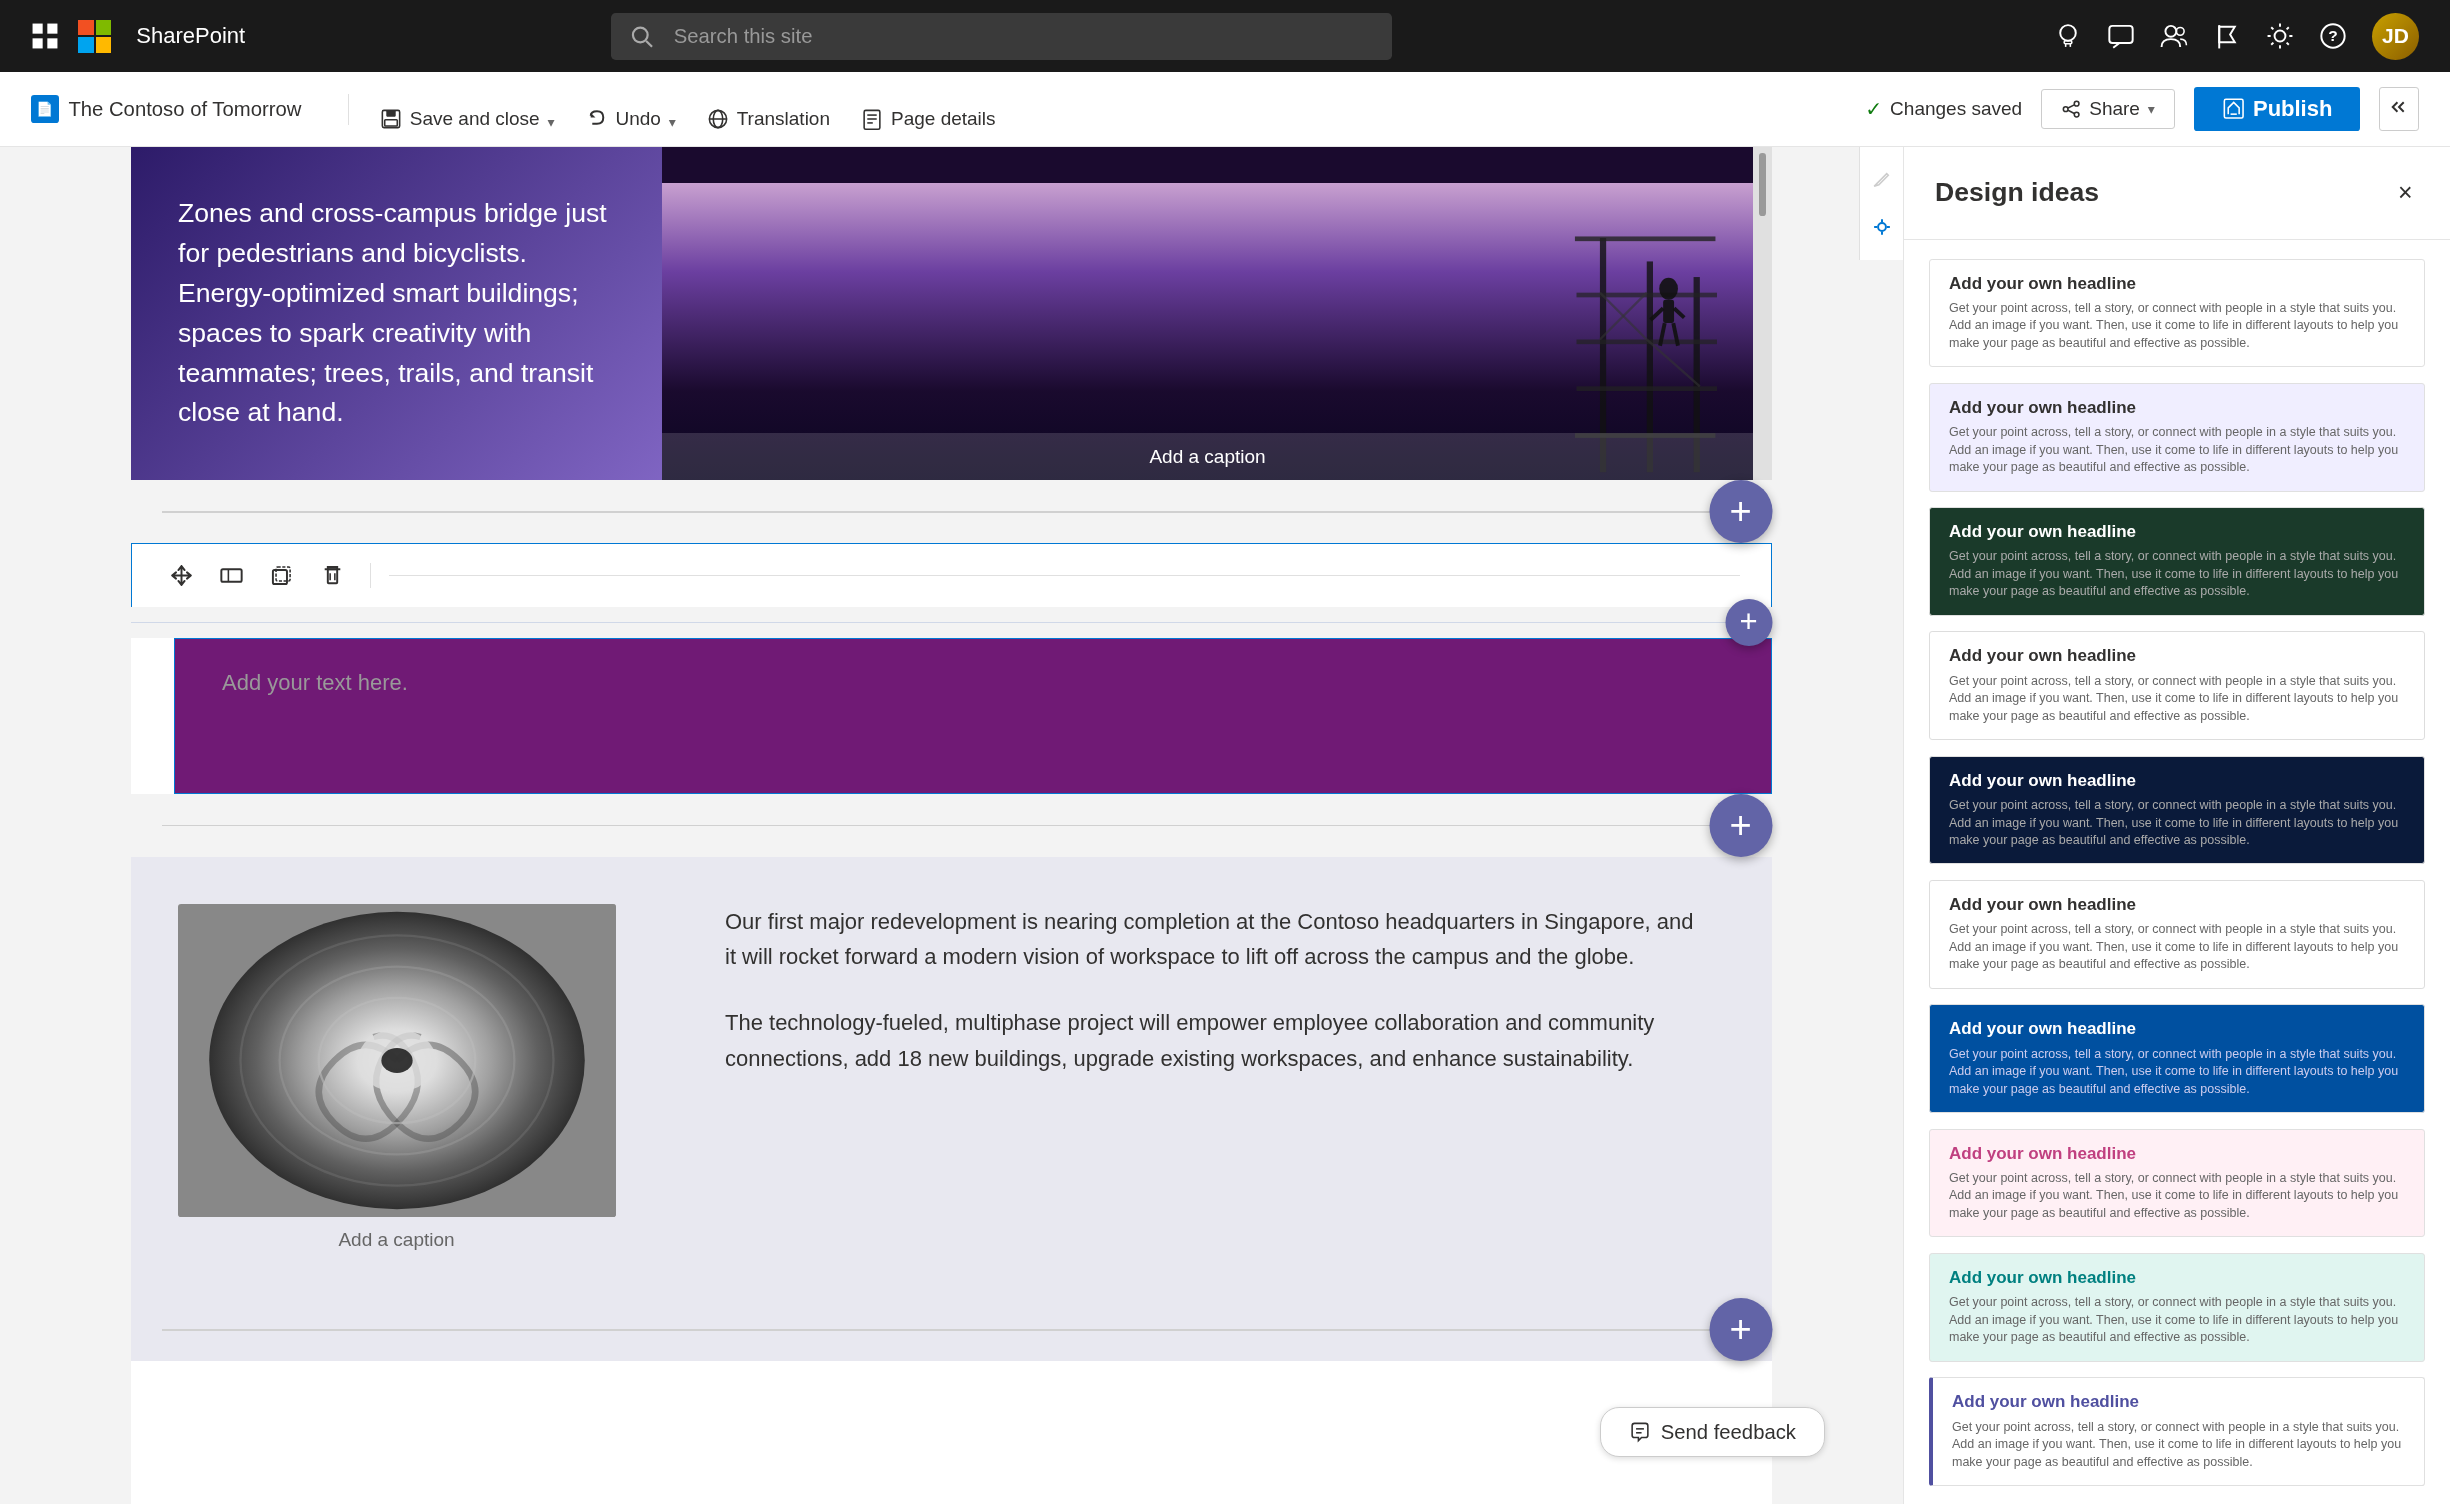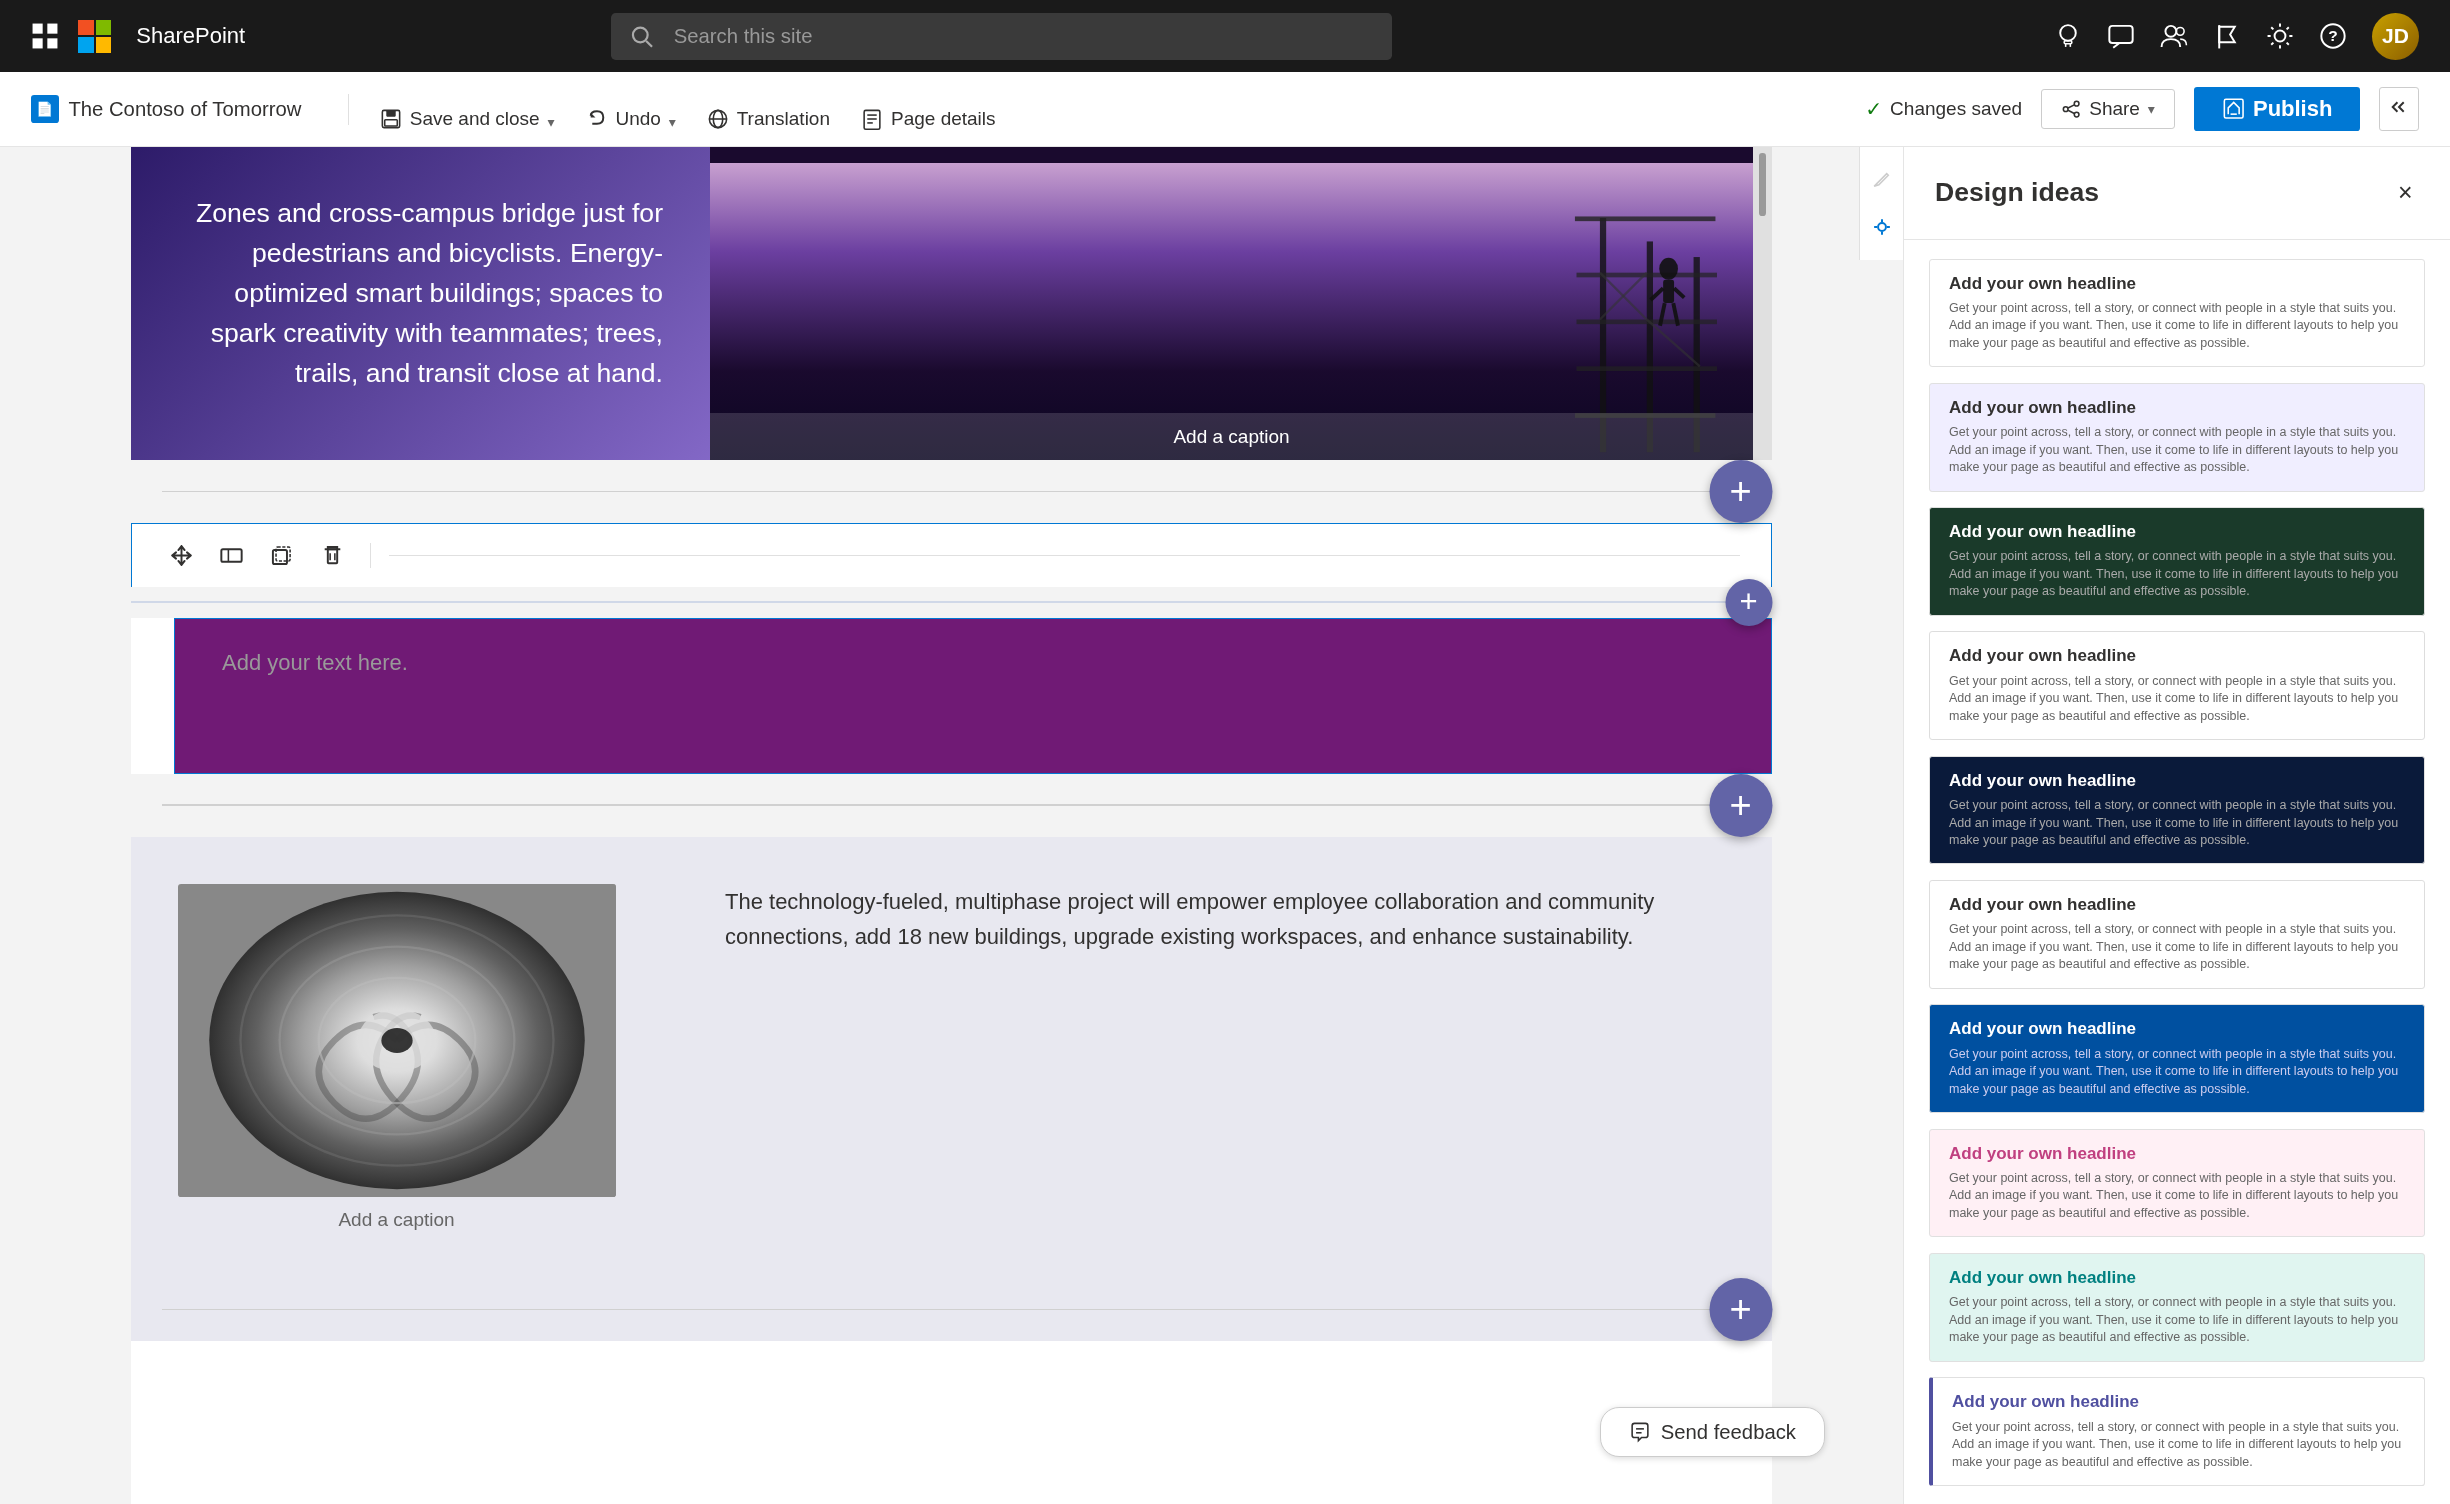--- a/index.html
+++ b/index.html
@@ -197,24 +197,23 @@
     }
 
     
     .hero-section {
       position: relative;
       background: linear-gradient(135deg, #2d1b69 0%, #8b6fcf 50%, #c9a0dc 100%);
       min-height: 313px;
       display: flex;
     }
     .hero-left {
-      width: 579px;
+      width: 531px;
       padding: 47px 47px;
       color: #fff;
-      text-align: right;
     }
     .hero-left-text {
       font-size: 26.6px;
       line-height: 1.5;
       color: #fff;
     }
     .hero-image-area {
       flex: 1;
       position: relative;
       background: #1a0a2e;
@@ -780,20 +779,21 @@
               <ellipse cx="280" cy="200" rx="200" ry="160" fill="none" stroke="#777" stroke-width="3" opacity="0.4"></ellipse>
               <ellipse cx="280" cy="200" rx="50" ry="40" fill="#ddd" opacity="0.8"></ellipse>
 
               <ellipse cx="280" cy="200" rx="20" ry="16" fill="#222" opacity="0.9"></ellipse>
             </svg>
           </div>
           <div class="bottom-image-caption">Add a caption</div>
         </div>
 
         <div class="bottom-right">
+          <p class="bottom-paragraph">Our first major redevelopment is nearing completion at the Contoso headquarters in Singapore, and it will rocket forward a modern vision of workspace to lift off across the campus and the globe.</p>
           <p class="bottom-paragraph">The technology-fueled, multiphase project will empower employee collaboration and community connections, add 18 new buildings, upgrade existing workspaces, and enhance sustainability.</p>
         </div>
       </div>
 
       <div class="plus-line-area" style="background:#e8e8f0; position:relative; height:63px;">
         <div class="plus-line"></div>
         <button class="add-section-btn" style="position:relative; z-index:2;">+</button>
       </div>
 
     </div>

